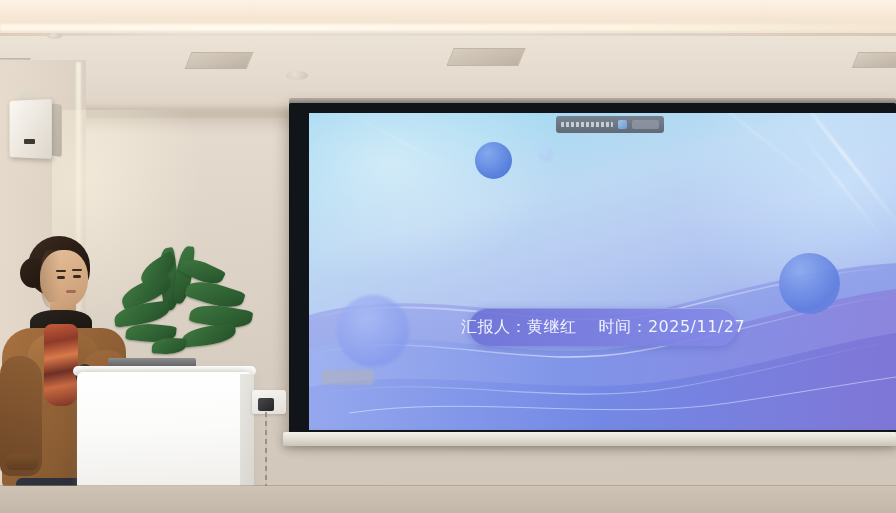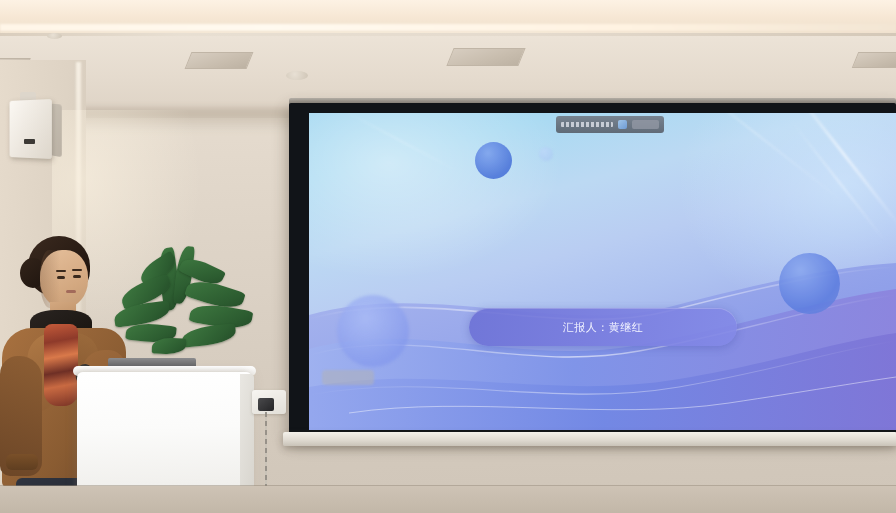--- a/index.html
+++ b/index.html
@@ -194,21 +194,21 @@
 
   
   .slide-pill {
     position:absolute; left:160px; top:195px;
     width:268px; height:38px;
     border-radius:19px;
     background:linear-gradient(100deg,rgba(109,114,214,.92) 0%,rgba(120,124,222,.92) 45%,rgba(131,137,231,.88) 100%);
     box-shadow:0 2px 8px rgba(60,70,160,.3), inset 0 1px 0 rgba(255,255,255,.22);
     display:flex; align-items:center; justify-content:center; gap:22px;
     color:#f2f3ff;
-    font-size:11px;
+    font-size:16px;
     letter-spacing:.5px;
     font-family:"DejaVu Sans","Liberation Sans",sans-serif;
     white-space:nowrap;
   }
   .pill-seg { display:inline-block; }
 
   
   .slide-chip {
     position:absolute; left:13px; top:257px; width:52px; height:15px;
     border-radius:4px;
@@ -483,20 +483,21 @@
     </div>
 
     <div class="circ circ-3"></div>
     <div class="circ circ-2"></div>
     <div class="streak streak-1"></div>
     <div class="streak streak-2"></div>
 
 
     <div class="slide-pill">
       <span class="pill-seg">汇报人：黄继红</span>
+      <span class="pill-seg">时间：2025/11/27</span>
     </div>
 
     <div class="slide-chip"></div>
 
     <div class="slide-toolbar">
       <div class="tb-text"></div>
       <div class="tb-icon"></div>
       <div class="tb-btn"></div>
     </div>
   </div>

